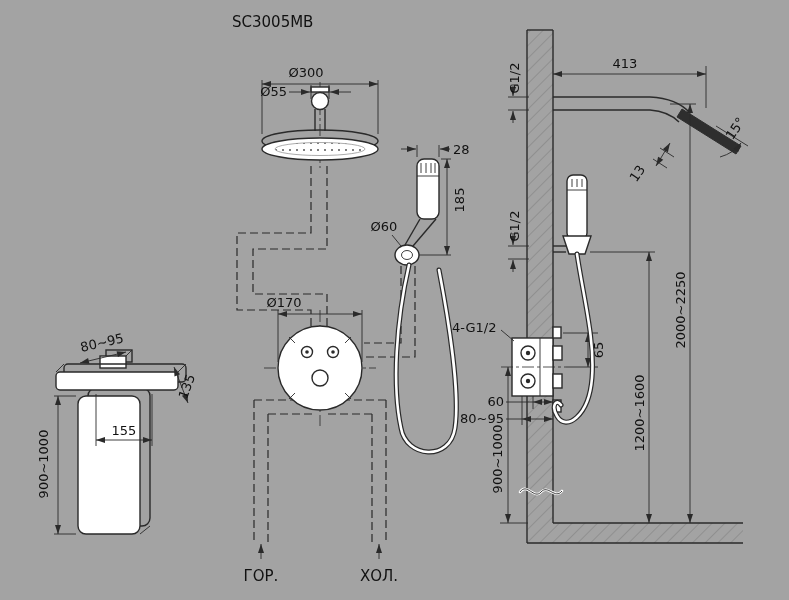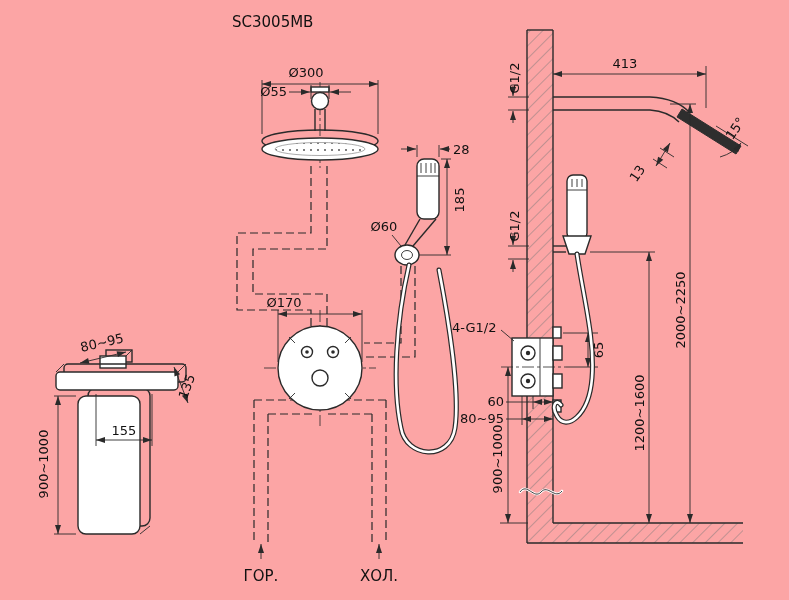--- a/index.html
+++ b/index.html
@@ -1,16 +1,16 @@
 <!DOCTYPE html>
 <html><head>
 <meta charset="utf-8">
 <style>
   html,body { margin:0; padding:0; background:#ffffff; }
-  .stage { width:789px; height:600px; position:relative; background:#fca5a5; overflow:hidden; }
+  .stage { width:789px; height:600px; position:relative; background:#a3a3a3; overflow:hidden; }
   svg { display:block; }
   svg text { font-family:"DejaVu Sans", sans-serif; font-size:13px; fill:#111; }
   svg text.big { font-size:15px; }
   .s    { stroke:#2a2a2a; stroke-width:1.4; fill:none; }
   .sw   { stroke:#2a2a2a; stroke-width:1.4; fill:#ffffff; }
   .t    { stroke:#2a2a2a; stroke-width:0.9; fill:none; }
   .dash { stroke:#2a2a2a; stroke-width:1.2; fill:none; stroke-dasharray:8 4; }
   .cl   { stroke:#2a2a2a; stroke-width:0.8; fill:none; stroke-dasharray:12 3 3 3; }
   .hose   { stroke:#2a2a2a; stroke-width:5;  fill:none; stroke-linecap:round; }
   .hosein { stroke:#ffffff; stroke-width:2.6; fill:none; stroke-linecap:round; }

